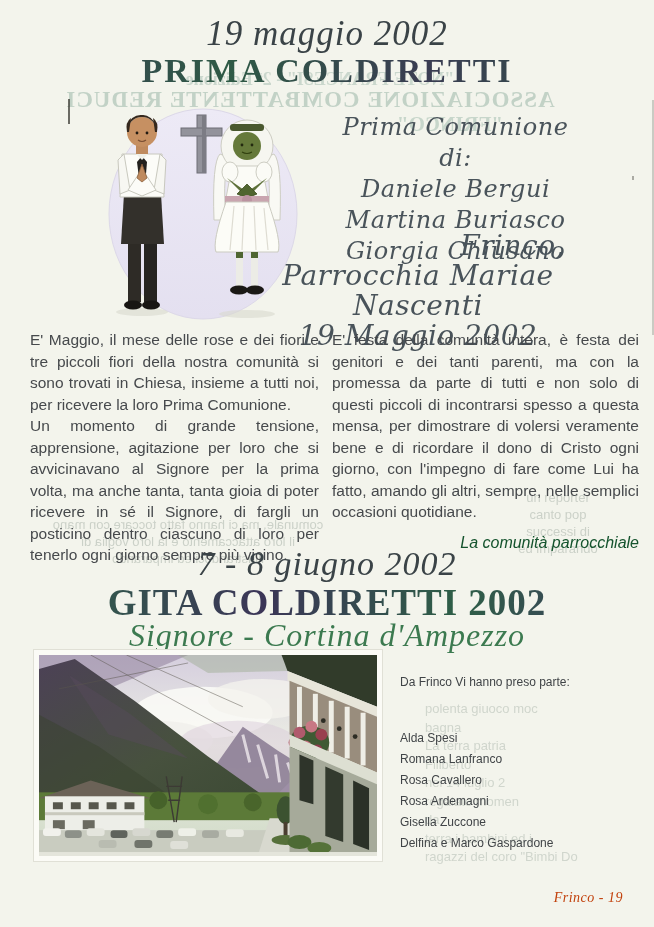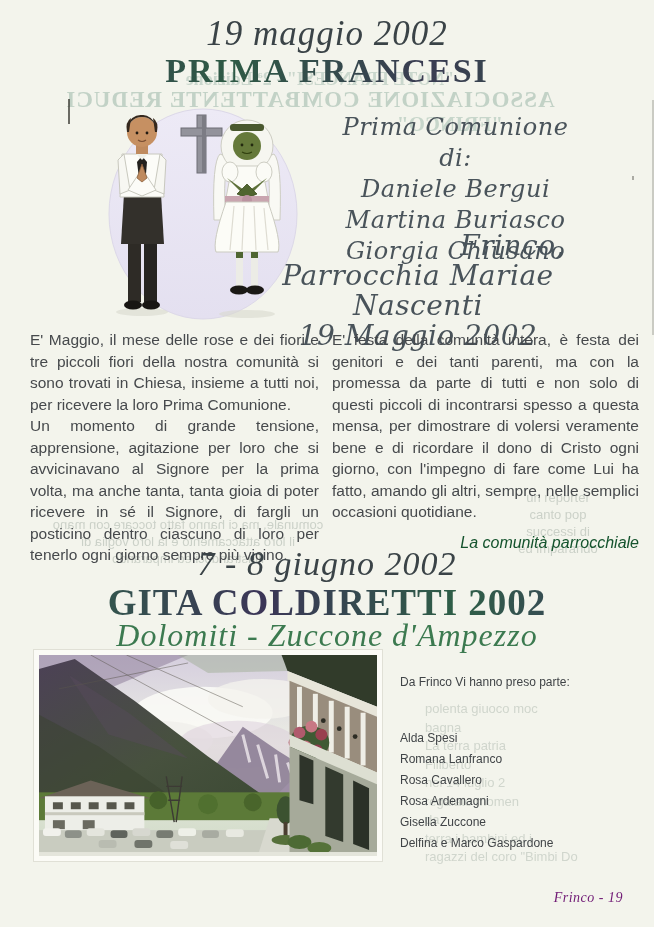--- a/index.html
+++ b/index.html
@@ -64,21 +64,21 @@
     background:#fbfbf6;border:1px solid #e0e0d6;box-sizing:border-box;padding:5px;
   }
   .photo-frame svg{display:block;width:100%;height:100%;}
   
   .illus{position:absolute;left:84px;top:102px;width:237px;height:220px;}
   .illus svg{display:block;width:100%;height:100%;}
   
   .footer{
     position:absolute;right:31px;top:890px;
     font-family:"Liberation Serif",serif;font-style:italic;
-    font-size:14px;color:#701a75;letter-spacing:.5px;
+    font-size:14px;color:#c2410c;letter-spacing:.5px;
   }
   
   .ghost{position:absolute;pointer-events:none;font-family:"Liberation Serif",serif;}
   .mirror{transform:scaleX(-1);}
   .g-top1{left:40px;top:69px;width:560px;text-align:center;font-size:18px;font-weight:bold;
           color:rgba(110,150,132,.30);}
   .g-top2{left:10px;top:87px;width:600px;text-align:center;font-size:23px;font-weight:bold;
           letter-spacing:1px;color:rgba(100,145,125,.34);}
   .g-top3{left:330px;top:112px;width:240px;text-align:center;font-size:21px;font-weight:bold;
           color:rgba(100,145,125,.30);}
@@ -123,21 +123,21 @@
     <div>da</div>
     <div>terra i bambini ed i</div>
     <div>ragazzi del coro "Bimbi Do</div>
   </div>
 
   <div class="tick tick-a"></div>
   <div class="tick tick-b"></div>
   <div class="edge-r"></div>
 
   <div class="script-date" style="top:14px;">19 maggio 2002</div>
-  <div class="big-title" style="top:52px;font-size:34px;">PRIMA FRANCESI</div>
+  <div class="big-title" style="top:52px;font-size:34px;">PRIMA COLDIRETTI</div>
 
   <div class="illus">
     <svg viewBox="0 0 237 220" preserveAspectRatio="none" aria-hidden="true">
       <defs>
         <linearGradient id="ovalG" x1="0" y1="0" x2="0" y2="1">
           <stop offset="0" stop-color="#edeaf6"></stop>
             <stop offset="1" stop-color="#e4e0f0"></stop>
         </linearGradient>
       </defs>
       <ellipse cx="119" cy="112" rx="94" ry="105" fill="url(#ovalG)" stroke="#dcd8e8" stroke-width="1"></ellipse>
@@ -217,21 +217,21 @@
     <p>E' Maggio, il mese delle rose e dei fiori e tre piccoli fiori della nostra comunità si sono trovati in Chiesa, insieme a tutti noi, per ricevere la loro Prima Comunione.</p>
     <p>Un momento di grande tensione, apprensione, agitazione per loro che si avvicinavano al Signore per la prima volta, ma anche tanta, tanta gioia di poter ricevere in sé il Signore, di fargli un posticino dentro ciascuno di loro per tenerlo ogni giorno sempre più vicino.</p>
   </div>
   <div class="col col-right">
     <p>E' festa della comunità intera, è festa dei genitori e dei tanti parenti,  ma con la promessa da parte di tutti e non solo di questi piccoli di incontrarsi spesso a questa mensa, per dimostrare di volersi veramente bene e di ricordare il dono di Cristo ogni giorno, con l'impegno di fare come Lui ha fatto, amando gli altri, sempre, nelle semplici occasioni quotidiane.</p>
     <div class="signature">La comunità parrocchiale</div>
   </div>
 
   <div class="script-date" style="top:545px;font-size:34px;">7 - 8 giugno 2002</div>
   <div class="big-title gita" style="top:581px;font-size:37px;letter-spacing:1px;">GITA COLDIRETTI 2002</div>
-  <div class="sub-title" style="top:617px;">Dolomiti - Zuccone d'Ampezzo</div>
+  <div class="sub-title" style="top:617px;">Signore - Cortina d'Ampezzo</div>
 
   <div class="photo-frame">
     <svg viewBox="0 0 340 202" preserveAspectRatio="none" aria-hidden="true">
       <defs>
         <linearGradient id="skyG" x1="0" y1="0" x2="0" y2="1">
           <stop offset="0" stop-color="#d5cede"></stop>
           <stop offset=".45" stop-color="#eceee4"></stop>
           <stop offset="1" stop-color="#cfd9c6"></stop>
         </linearGradient>
         <linearGradient id="mtnG" x1="0" y1="0" x2="1" y2="1">

